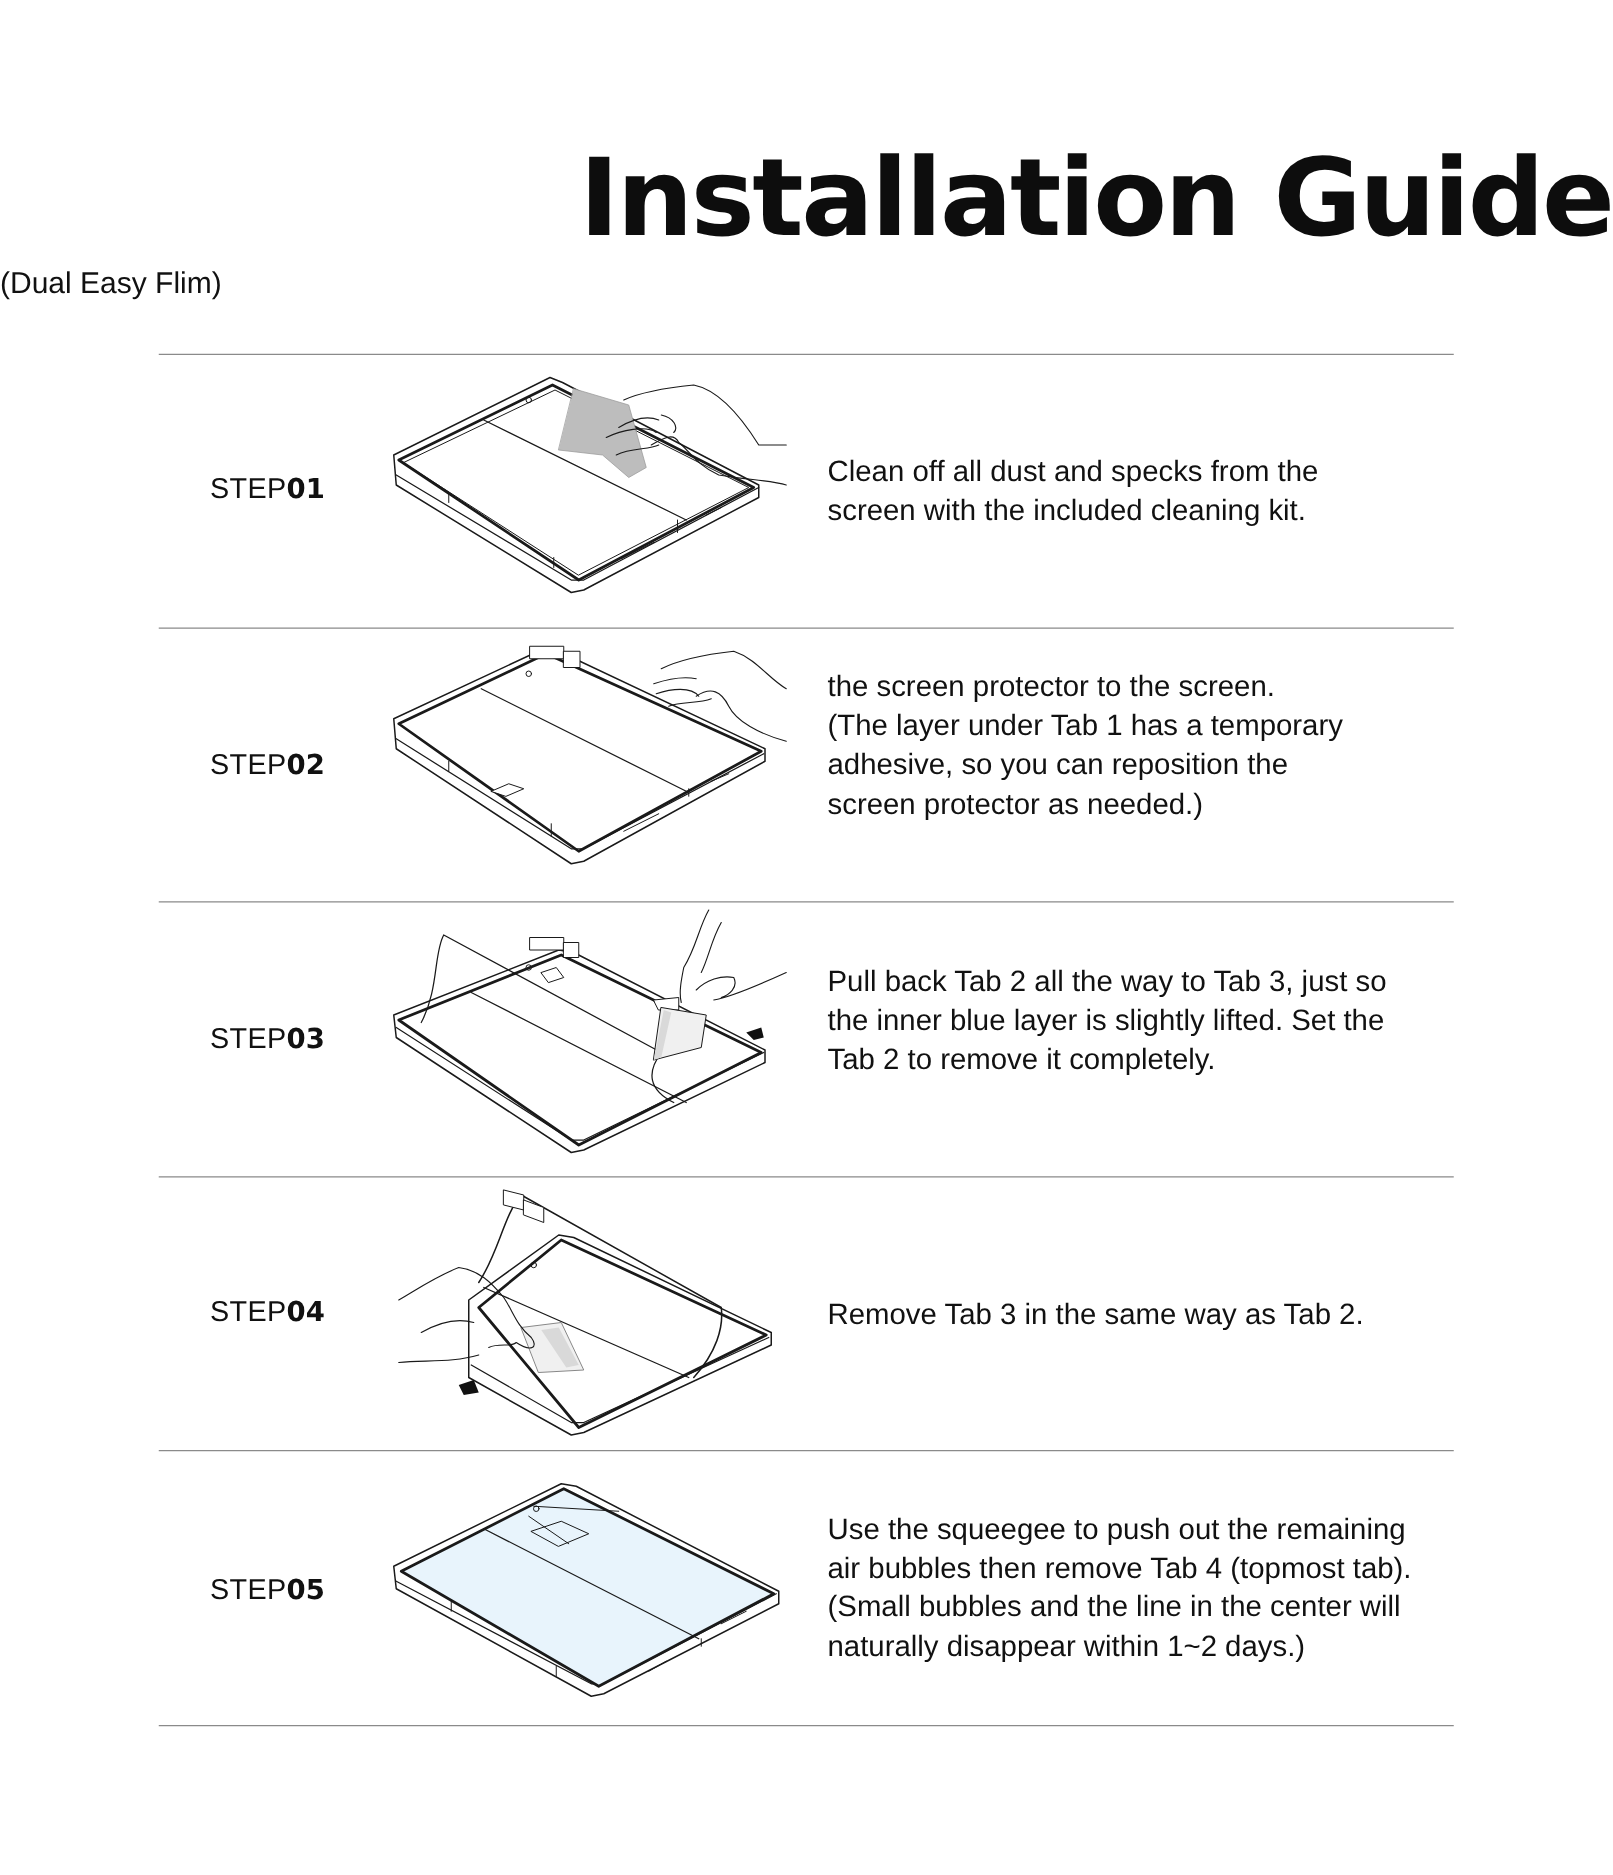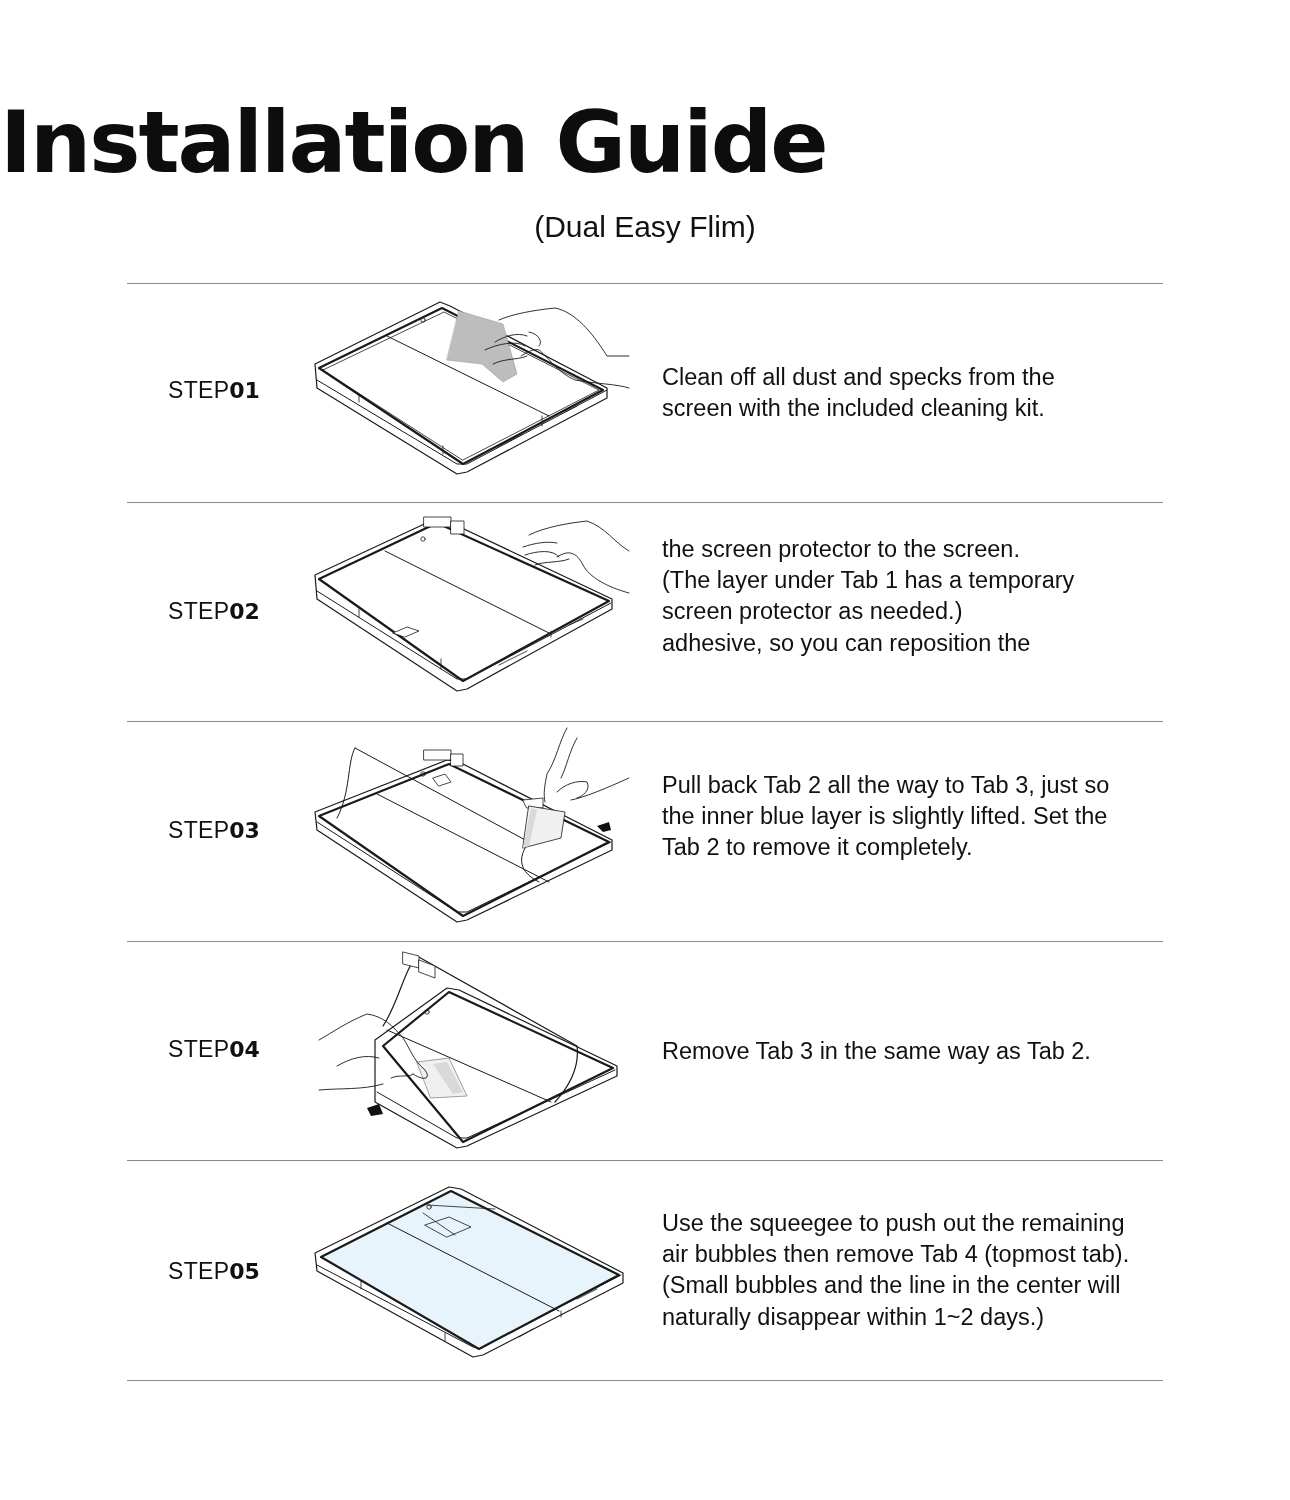--- a/index.html
+++ b/index.html
@@ -1,26 +1,26 @@
 <!DOCTYPE html>
 <html><head>
   <meta charset="utf-8">
   <style>
     * { margin: 0; padding: 0; box-sizing: border-box; }
     html, body { width: 1290px; height: 1500px; background: #ffffff; overflow: hidden; }
     body { position: relative; font-family: "Liberation Sans", sans-serif; color: #111111; }
 
     .title {
-      position: absolute; left: 0; top: 92px; width: 1290px; text-align: left;
+      position: absolute; left: 0; top: 109px; width: 1290px; text-align: right;
       font-family: "DejaVu Sans", sans-serif; font-weight: bold; font-size: 86px;
       letter-spacing: -2px; line-height: 100px; color: #0d0d0d;
     }
     .subtitle {
-      position: absolute; left: 0; top: 205px; width: 1290px; text-align: center;
-      font-family: "Liberation Sans", sans-serif; font-size: 30px; line-height: 44px; color: #111;
+      position: absolute; left: 0; top: 205px; width: 1290px; text-align: left;
+      font-family: "Liberation Sans", sans-serif; font-size: 24px; line-height: 44px; color: #111;
     }
 
     .divider { position: absolute; left: 127px; width: 1036px; height: 1px; background: #8a8a8a; }
 
     .step {
       position: absolute; left: 127px; width: 1036px; height: 219px;
     }
     .step-label {
       position: absolute; left: 41px; font-size: 23px; line-height: 28px; color: #111;
       white-space: nowrap;
@@ -87,22 +87,22 @@
     <path d="M117 14 L144 14 L144 24 L117 24 Z" fill="#fff" stroke-width="0.8"></path>
     <path d="M144 18 L157 18 L157 31 L144 31 Z" fill="#fff" stroke-width="0.8"></path>
     <path d="M86 130 L100 124 L112 128 L98 134 Z" fill="#fff" stroke-width="0.8"></path>
     <path d="M52 106 L52 114 M134 156 L134 166 M192 162 L220 148 M244 134 L244 128 M262 122 L276 116" stroke-width="0.8"></path>
 
     <path d="M222 32 C238 24 262 20 280 18 C298 24 308 40 322 48 M216 44 C228 40 240 38 250 40 M218 52 C230 48 246 46 252 54 M228 62 C238 58 252 60 262 56 M250 54 C262 46 270 50 276 62 C282 74 300 84 322 90" stroke-width="0.9"></path>
   </svg>
   <div class="desc" style="top:31px">
     <span class="desc-line">the screen protector to the screen.</span>
     <span class="desc-line">(The layer under Tab 1 has a temporary</span>
+    <span class="desc-line">adhesive, so you can reposition the</span>
     <span class="desc-line">screen protector as needed.)</span>
-    <span class="desc-line">adhesive, so you can reposition the</span>
   </div>
 </section>
 
 <section class="step" style="top:722px">
   <div class="step-label" style="top:94px">
     <span class="word">STEP</span><span class="num">03</span>
   </div>
   <svg class="illus" viewBox="0 0 330 219" fill="none" stroke="#1a1a1a" stroke-linejoin="round" stroke-linecap="round">
     <path d="M8 90 L140 38 L152 40 L305 118 L305 128 L160 198 L150 200 L10 108 Z" fill="#fff" stroke-width="1.2"></path>
     <path d="M10 100 L150 190 L160 190 L304 120" stroke-width="1"></path>

